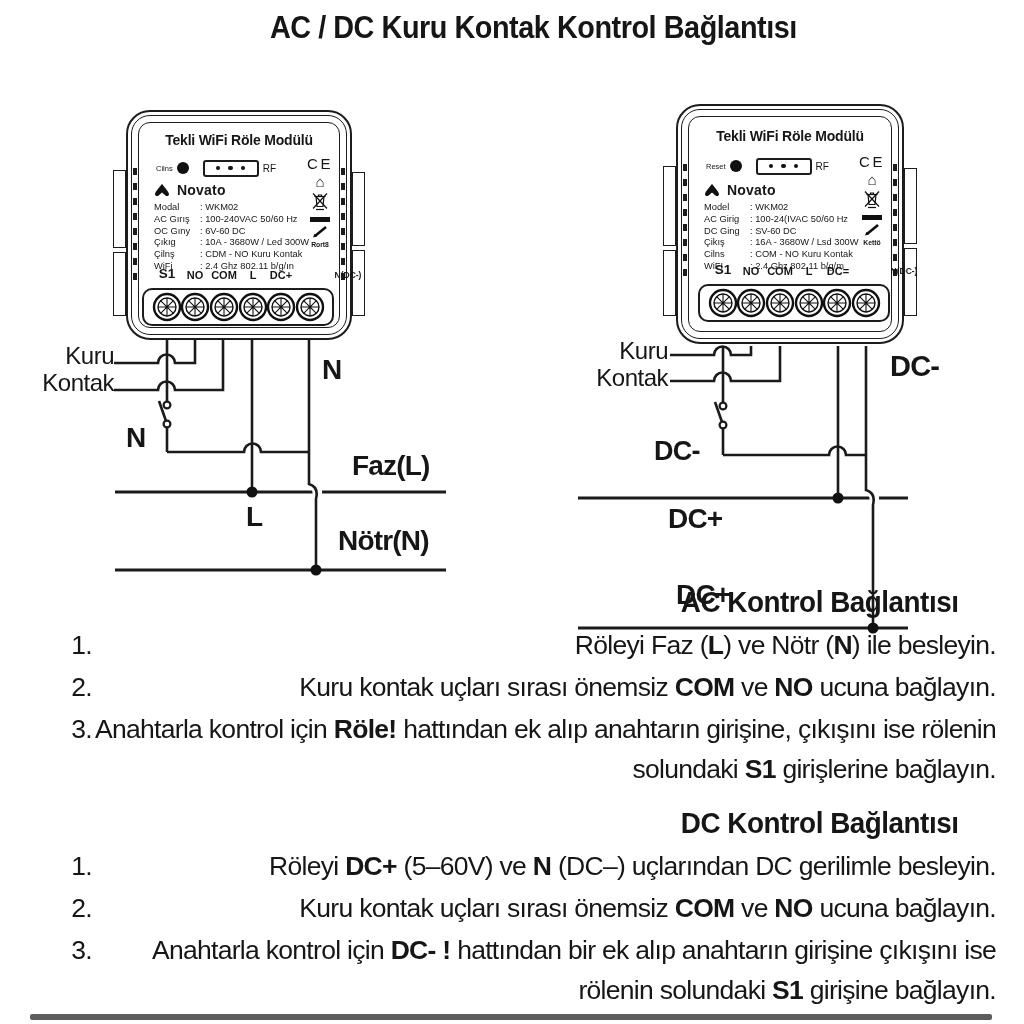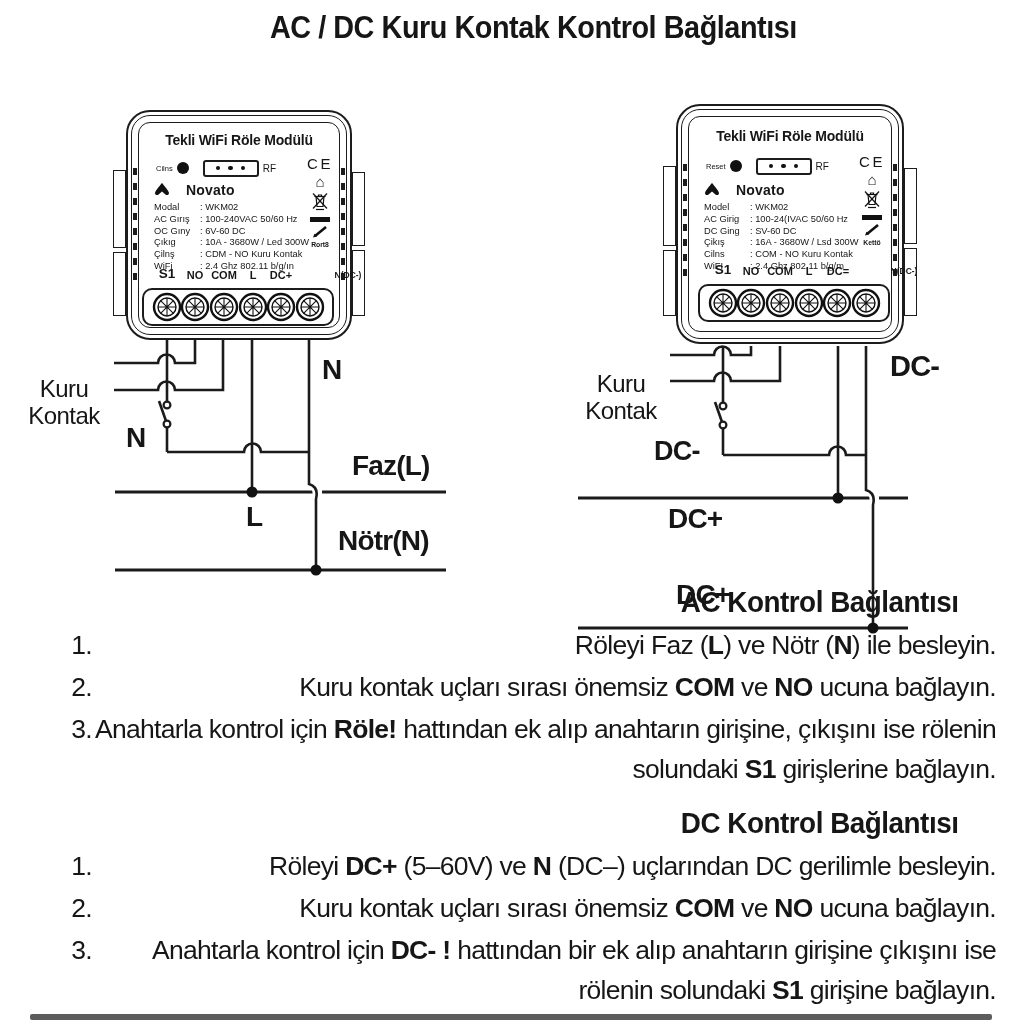--- a/index.html
+++ b/index.html
@@ -21,37 +21,37 @@
   .m-mid{position:absolute;inset:5px;border:1.5px solid #1c1c1c;border-radius:19px;}
   .m-inner{position:absolute;inset:12px;border:1.6px solid #1c1c1c;border-radius:12px;}
   .slotcol{position:absolute;width:4px;background:repeating-linear-gradient(to bottom,#1c1c1c 0 7px,transparent 7px 15px);}
   .m-title{position:absolute;left:0;right:0;text-align:center;font-size:14px;font-weight:700;letter-spacing:-.2px;}
   .m-reset{position:absolute;display:flex;align-items:center;gap:4px;height:20px;}
   .reset-lbl{font-size:7.5px;}
   .reset-dot{width:12px;height:12px;border-radius:50%;background:#111;display:inline-block;}
   .rf-box{width:56px;height:17px;border:2px solid #1c1c1c;border-radius:3px;display:flex;align-items:center;justify-content:center;gap:8px;margin-left:10px;box-sizing:border-box;}
   .rf-dot{width:4.5px;height:4.5px;border-radius:50%;background:#111;}
   .rf-lbl{font-size:10px;}
-  .m-brand{position:absolute;display:flex;align-items:flex-start;gap:16px;font-size:14px;font-weight:700;letter-spacing:.2px;}
+  .m-brand{position:absolute;display:flex;align-items:center;gap:7px;font-size:14px;font-weight:700;letter-spacing:.2px;}
   .m-specs{position:absolute;font-size:9.3px;line-height:11.8px;white-space:nowrap;}
   .spec{display:grid;grid-template-columns:46px auto;}
   .sv::before{content:": ";}
   .m-icons{position:absolute;width:36px;display:flex;flex-direction:column;align-items:center;gap:3px;}
   .ce{font-size:15px;letter-spacing:2.5px;font-weight:500;line-height:1;}
   .house{font-size:15px;line-height:1;}
   .blackbar{width:20px;height:4.5px;background:#111;margin-top:2px;}
   .cert-cap{font-size:6.8px;font-weight:700;}
   .term{position:absolute;transform:translateX(-50%);font-weight:700;font-size:11px;white-space:nowrap;}
   .term-s1{font-size:13.5px;}
   .term-last{font-size:8.5px;margin-left:36px;}
   .m-strip{position:absolute;width:192px;height:38px;border:2.2px solid #1c1c1c;border-radius:10px;box-sizing:border-box;overflow:hidden;}
 
   
   .wlabel{position:absolute;font-weight:700;font-size:28px;letter-spacing:-.8px;white-space:nowrap;}
-  .contact{position:absolute;font-size:24px;line-height:27px;text-align:center;letter-spacing:-.5px;margin-top:33px;}
+  .contact{position:absolute;font-size:24px;line-height:27px;text-align:right;letter-spacing:-.5px;}
 
   
   .sections{position:absolute;left:56px;top:586px;width:940px;text-align:right;}
   .section-h{font-size:29px;font-weight:700;letter-spacing:-.5px;transform:scaleX(.96);transform-origin:left;margin:0 0 6px 0;}
   .li{display:flex;font-size:26.5px;letter-spacing:-.7px;line-height:40px;margin-bottom:2px;}
   .num{flex:0 0 36px;}
   .li-text{flex:1;}
   .li-text b{font-weight:700;}
   .dc-gap{margin-top:18px;}
 

